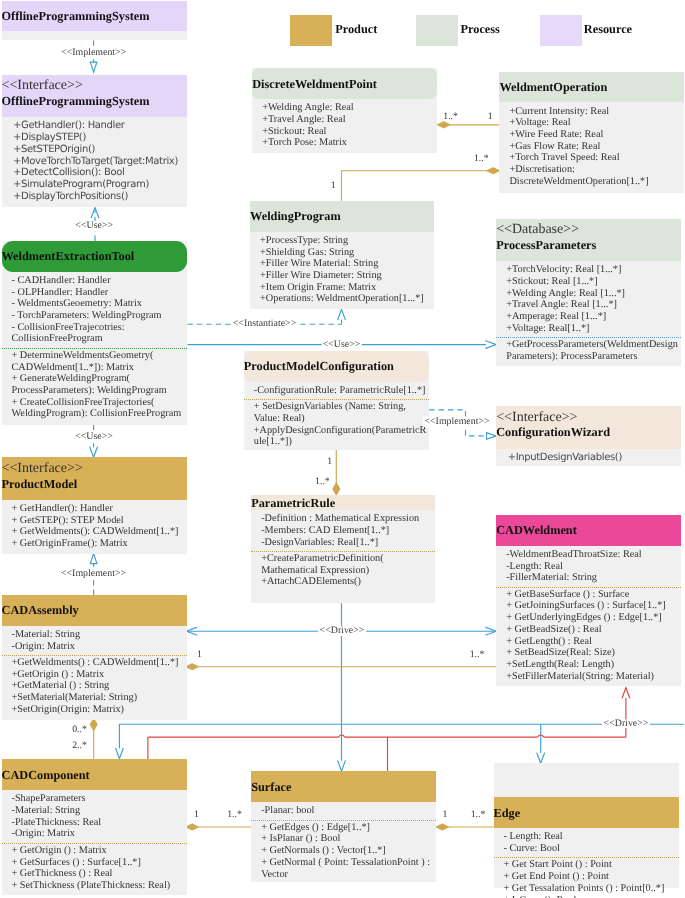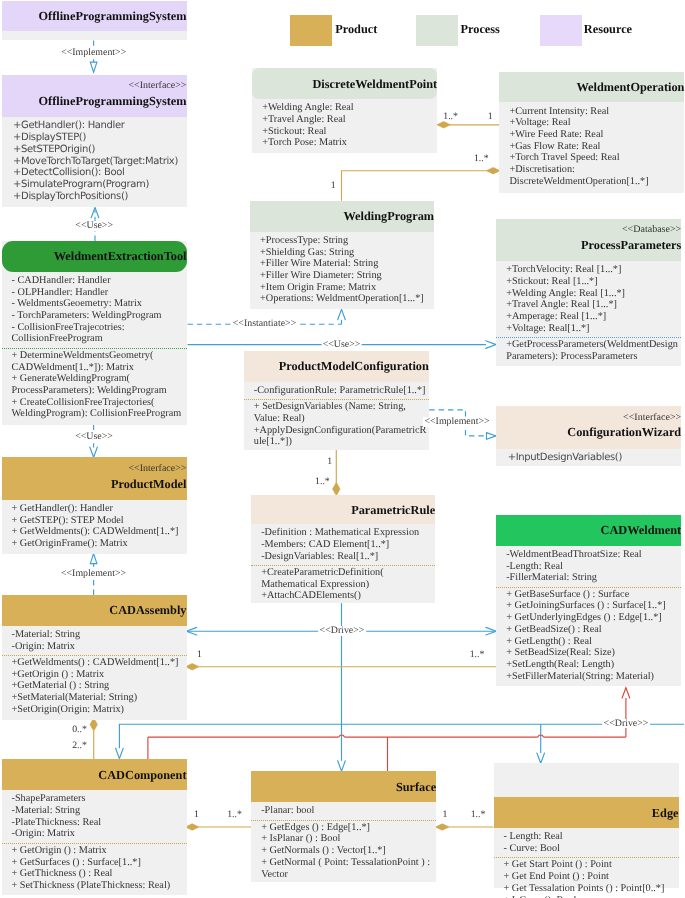--- a/index.html
+++ b/index.html
@@ -5,23 +5,23 @@
 <style>
   html,body{margin:0;padding:0;background:#ffffff;}
   body{width:685px;height:898px;position:relative;overflow:hidden;
        font-family:"Liberation Serif",serif;color:#262626;
        -webkit-font-smoothing:antialiased;text-rendering:geometricPrecision;}
   #stage{position:absolute;left:0;top:0;width:685px;height:898px;}
   svg#wires{position:absolute;left:0;top:0;width:685px;height:898px;
             pointer-events:none;overflow:visible;z-index:2;}
 
   .cls{position:absolute;box-sizing:border-box;background:#f0f0f0;z-index:3;}
-  .cls .hd{box-sizing:border-box;text-align:right;font-weight:bold;
+  .cls .hd{box-sizing:border-box;text-align:left;font-weight:bold;
            font-size:12.3px;position:relative;color:#111;}
-  .cls .hd .st{font-weight:normal;font-size:10px;display:block;line-height:12px;
+  .cls .hd .st{font-weight:normal;font-size:14px;display:block;line-height:12px;
                color:#333;position:absolute;left:0;right:0;}
   .cls .hd .nm{display:block;line-height:14px;position:absolute;left:0;right:0;}
   
   .cls .hd .nm{top:50%;transform:translateY(-50%);}
   
   .cls .hd.two .st{top:5.4px;transform:none;}
   .cls .hd.two .nm{top:19.3px;transform:none;}
   .cls .sec{box-sizing:border-box;padding:3.1px 1px 0 10px;}
   .cls .sec .ln{font-size:10.25px;line-height:11.72px;color:#333;white-space:pre-wrap;}
   .cls .sec.ops{border-top:1px dotted #bd9a4c;margin-top:2.5px;padding-top:1.2px;}
@@ -152,35 +152,35 @@
 <div class="sec">
 <div class="ln">+ProcessType: String</div>
 <div class="ln">+Shielding Gas: String</div>
 <div class="ln">+Filler Wire Material: String</div>
 <div class="ln">+Filler Wire Diameter: String</div>
 <div class="ln">+Item Origin Frame: Matrix</div>
 <div class="ln">+Operations: WeldmentOperation[1...*]</div>
 </div>
 </div>
 <div class="cls f-serif" style="left:243.8px;top:350.7px;width:185px;height:99.1px;">
-<div class="hd" style="height:31.1px;background:#f3e7db;">
+<div class="hd" style="height:31.1px;background:#f3e7db;border-radius:9px;">
 <span class="nm">ProductModelConfiguration</span>
 </div>
 <div class="sec attrs">
 <div class="ln">-ConfigurationRule: ParametricRule[1..*]</div>
 </div>
 <div class="sec ops" style="border-top-color:#c9a250;">
 <div class="ln">+ SetDesignVariables (Name: String,
 Value: Real)</div>
 <div class="ln">+ApplyDesignConfiguration(ParametricR
 ule[1..*])</div>
 </div>
 </div>
 <div class="cls f-serif" style="left:251.2px;top:495.0px;width:184px;height:108.2px;">
-<div class="hd" style="height:29px;background:#f3e7db;">
+<div class="hd" style="height:15px;background:#f3e7db;">
 <span class="nm">ParametricRule</span>
 </div>
 <div class="sec attrs">
 <div class="ln">-Definition : Mathematical Expression</div>
 <div class="ln">-Members: CAD Element[1..*]</div>
 <div class="ln">-DesignVariables: Real[1..*]</div>
 </div>
 <div class="sec ops" style="border-top-color:#c9a250;">
 <div class="ln">+CreateParametricDefinition(
 Mathematical Expression)</div>
@@ -237,21 +237,21 @@
 <div class="cls f-sans" style="left:496.2px;top:406.2px;width:185px;height:59.6px;">
 <div class="hd two" style="height:42.7px;background:#f3e7db;">
 <span class="st">&lt;&lt;Interface&gt;&gt;</span>
 <span class="nm">ConfigurationWizard</span>
 </div>
 <div class="sec">
 <div class="ln">+InputDesignVariables()</div>
 </div>
 </div>
 <div class="cls f-serif" style="left:496.2px;top:515.0px;width:185px;height:171.0px;">
-<div class="hd" style="height:30.8px;background:#22c55e;">
+<div class="hd" style="height:30.8px;background:#ec4899;">
 <span class="nm">CADWeldment</span>
 </div>
 <div class="sec attrs">
 <div class="ln">-WeldmentBeadThroatSize: Real</div>
 <div class="ln">-Length: Real</div>
 <div class="ln">-FillerMaterial: String</div>
 </div>
 <div class="sec ops" style="border-top-color:#c9a250;">
 <div class="ln">+ GetBaseSurface () : Surface</div>
 <div class="ln">+ GetJoiningSurfaces () : Surface[1..*]</div>

